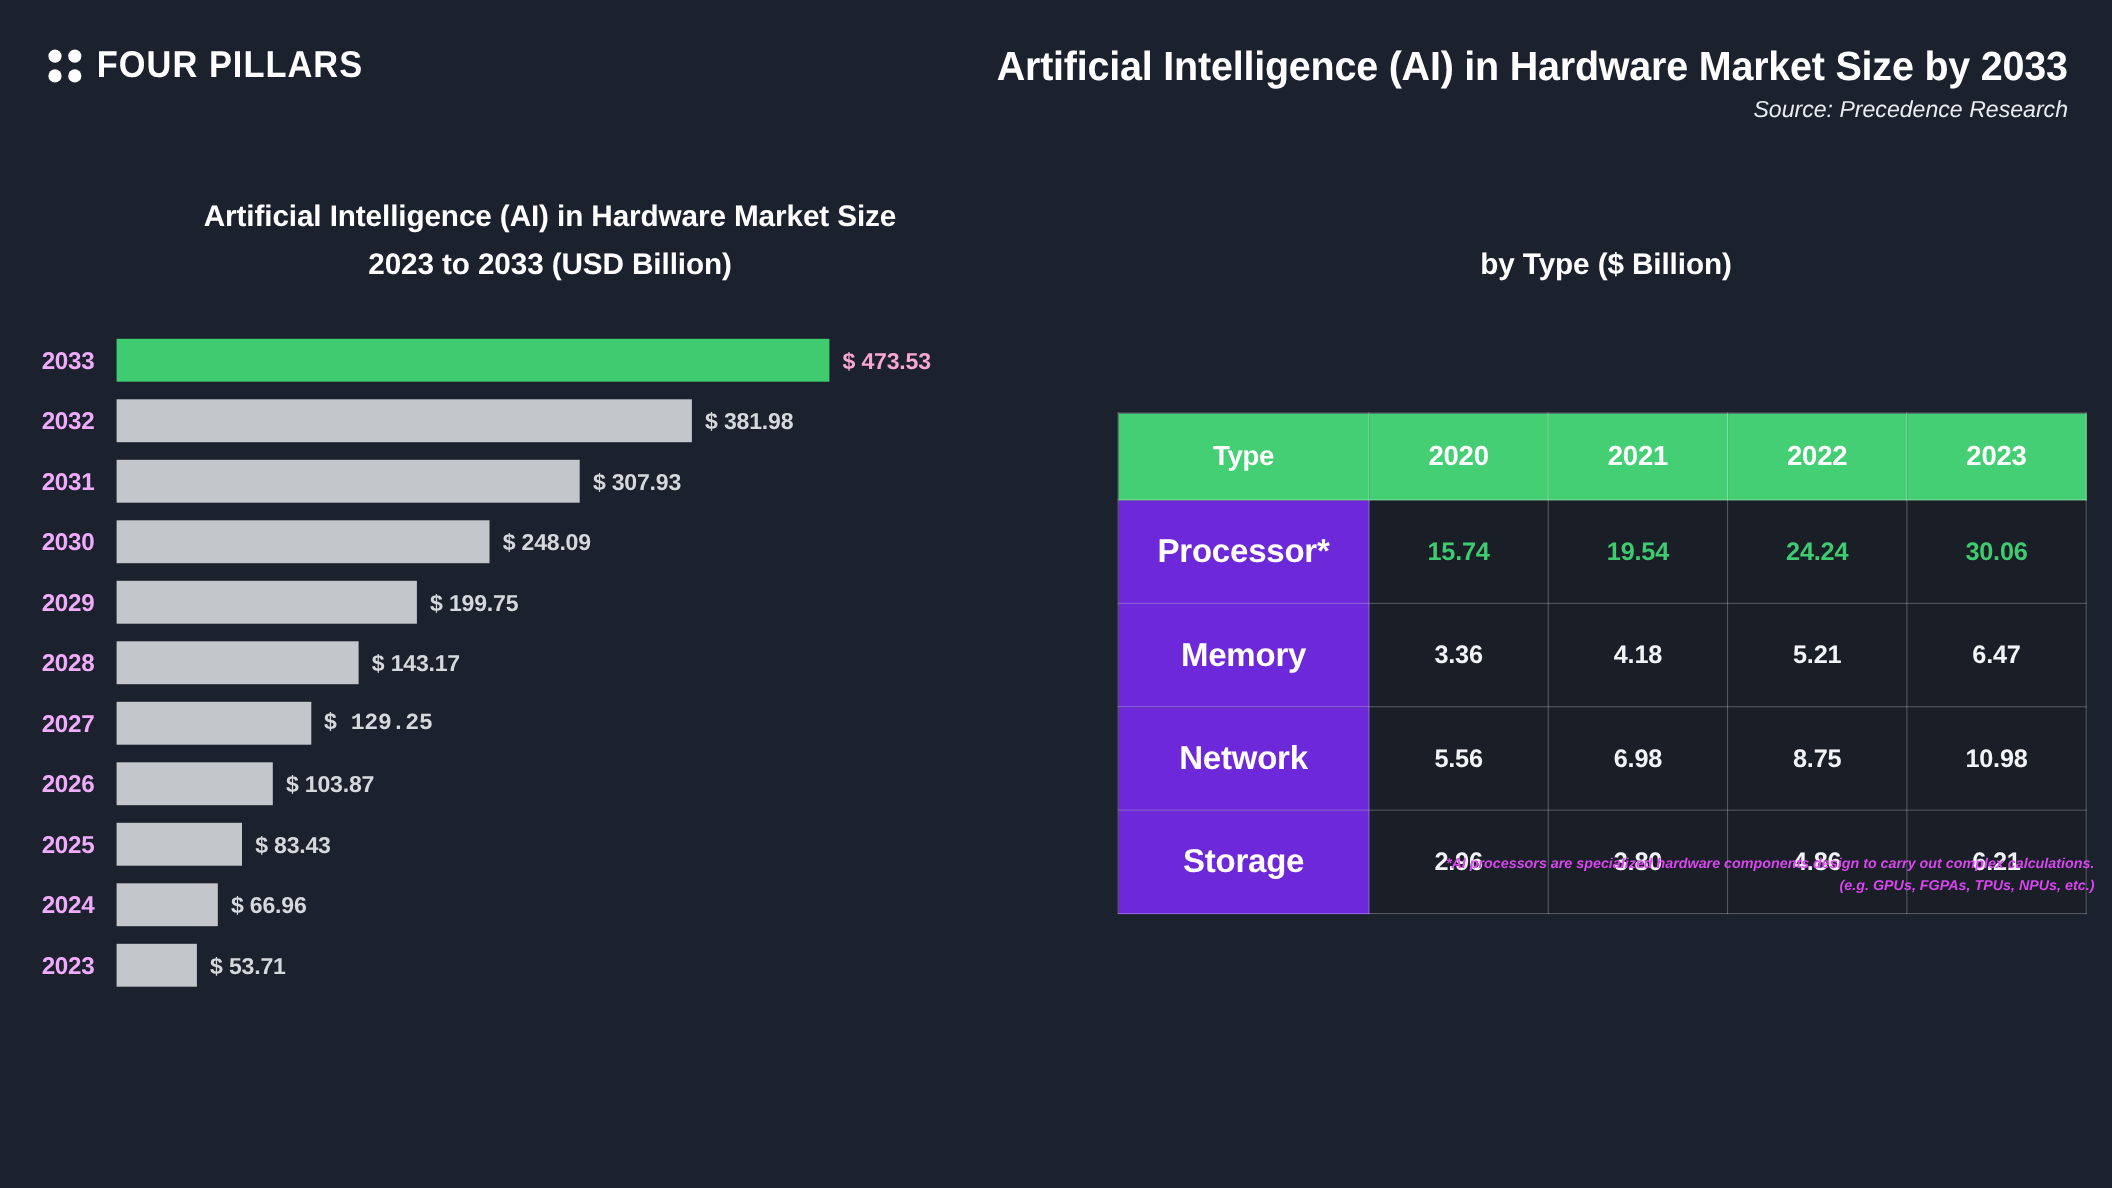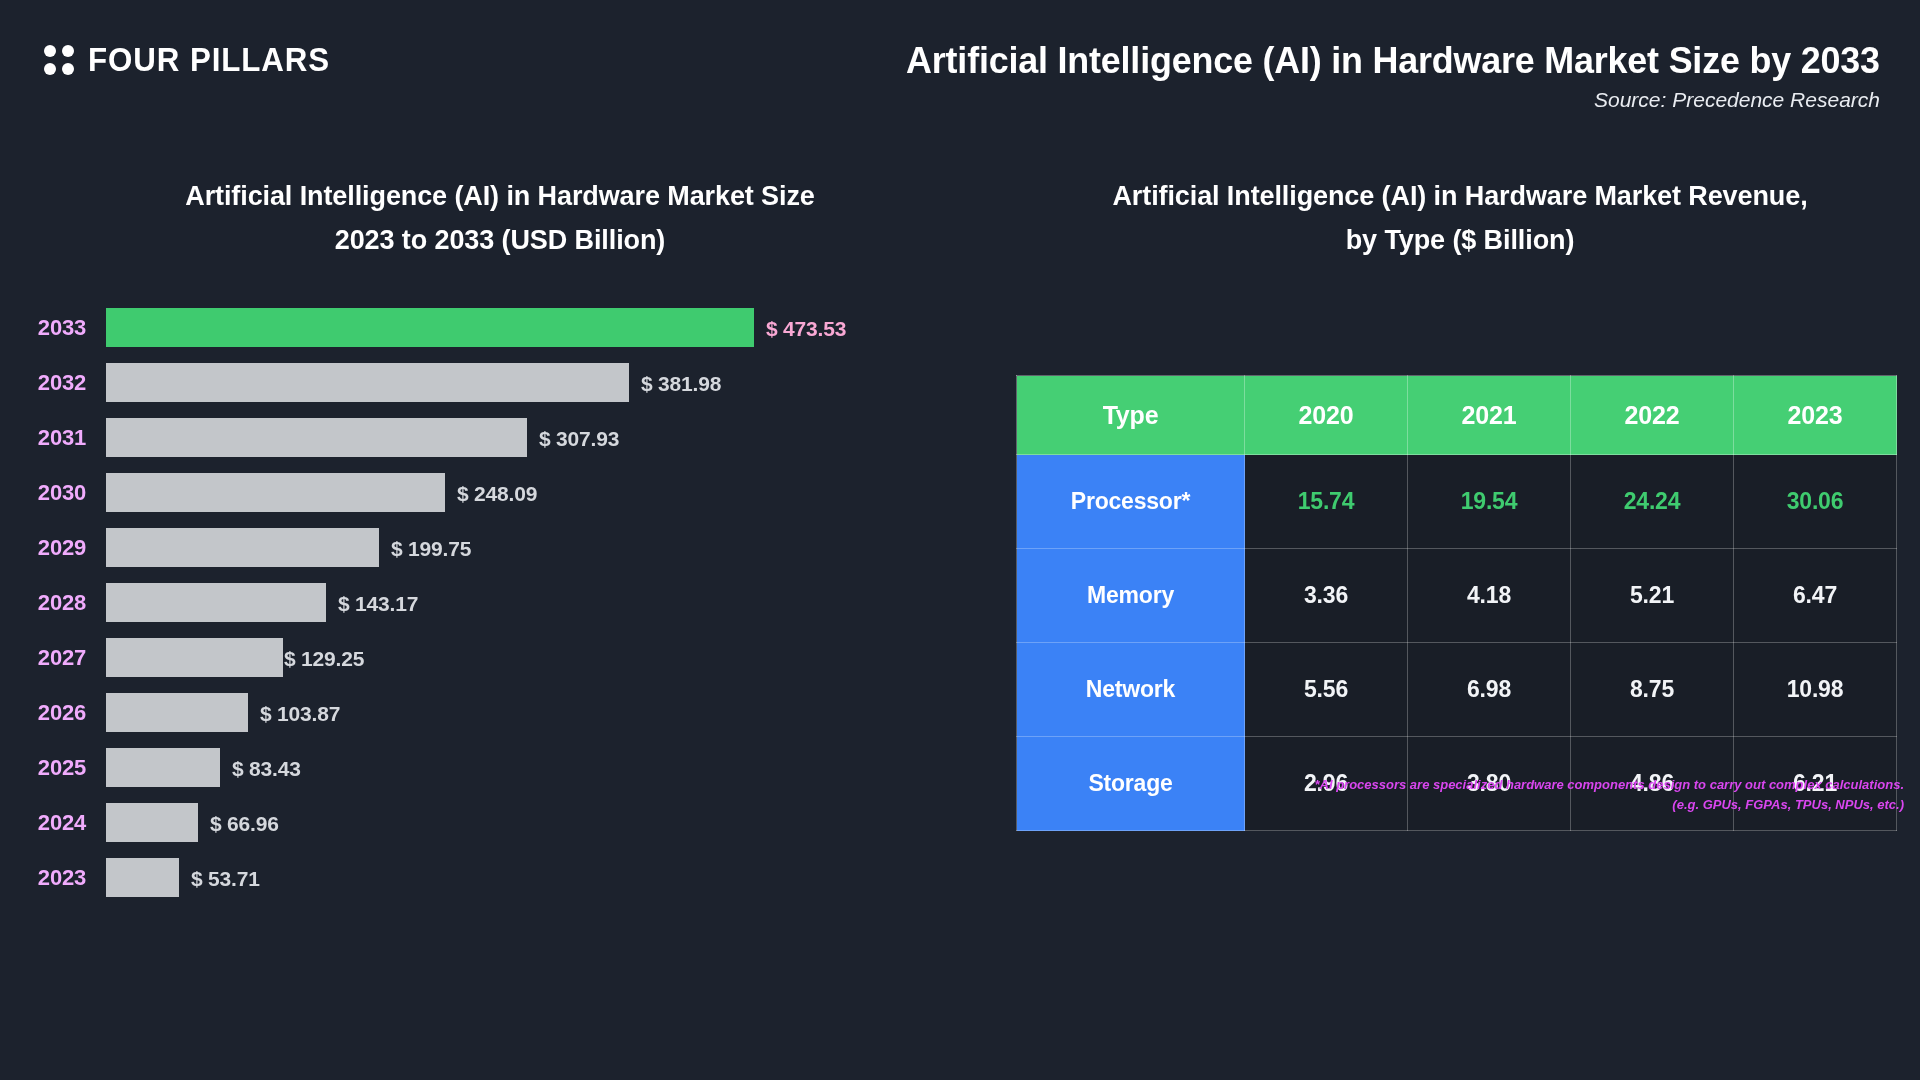--- a/index.html
+++ b/index.html
@@ -69,21 +69,21 @@
   table.rev { width:880px; border-collapse:collapse; table-layout:fixed; }
   table.rev col.c-type { width:228px; }
   table.rev col.c-yr { width:163px; }
 
   table.rev th.hd {
     background:#45cf74; color:#ffffff; font-size:25px; font-weight:bold;
     height:79px; text-align:center; border:1px solid rgba(255,255,255,0.30);
     letter-spacing:-0.2px;
   }
   table.rev td.rowhead {
-    background:#3b82f6; color:#ffffff; font-size:23px; font-weight:bold;
+    background:#6d28d9; color:#ffffff; font-size:30px; font-weight:bold;
     height:94px; text-align:center; border:1px solid rgba(255,255,255,0.26);
     letter-spacing:-0.2px;
   }
   table.rev td.val {
     background:#191e27; color:#f2f4f7; font-size:23px; font-weight:bold;
     height:94px; text-align:center; border:1px solid rgba(255,255,255,0.26);
     letter-spacing:-0.2px;
   }
   table.rev td.val.accent { color:#3fcb6f; }
 
@@ -158,21 +158,21 @@
           <div class="bar-year">2028</div>
           <div class="bar-track">
             <div class="bar-fill" style="width: 220px;"></div>
             <div class="bar-val" style="left: 232px;">$ 143.17</div>
           </div>
         </div>
         <div class="bar-row">
           <div class="bar-year">2027</div>
           <div class="bar-track">
             <div class="bar-fill" style="width: 177px;"></div>
-            <div class="bar-val" style="left: 178px;">$ 129.25</div>
+            <div class="bar-val" style="left: 188px; font-family: Liberation Mono, monospace;">$ 129.25</div>
           </div>
         </div>
         <div class="bar-row">
           <div class="bar-year">2026</div>
           <div class="bar-track">
             <div class="bar-fill" style="width: 142px;"></div>
             <div class="bar-val" style="left: 154px;">$ 103.87</div>
           </div>
         </div>
         <div class="bar-row">
@@ -194,21 +194,21 @@
           <div class="bar-track">
             <div class="bar-fill" style="width: 73px;"></div>
             <div class="bar-val" style="left: 85px;">$ 53.71</div>
           </div>
         </div>
       </div>
   </div>
 
   <div class="right-panel">
     <div class="panel-title">
-      <span>Artificial Intelligence (AI) in Hardware Market Revenue,</span><br>
+      <br>
       <span>by Type ($ Billion)</span>
     </div>
 
     <div class="table-wrap">
       <table class="rev">
         <colgroup>
           <col class="c-type">
             <col class="c-yr">
             <col class="c-yr">
             <col class="c-yr">

